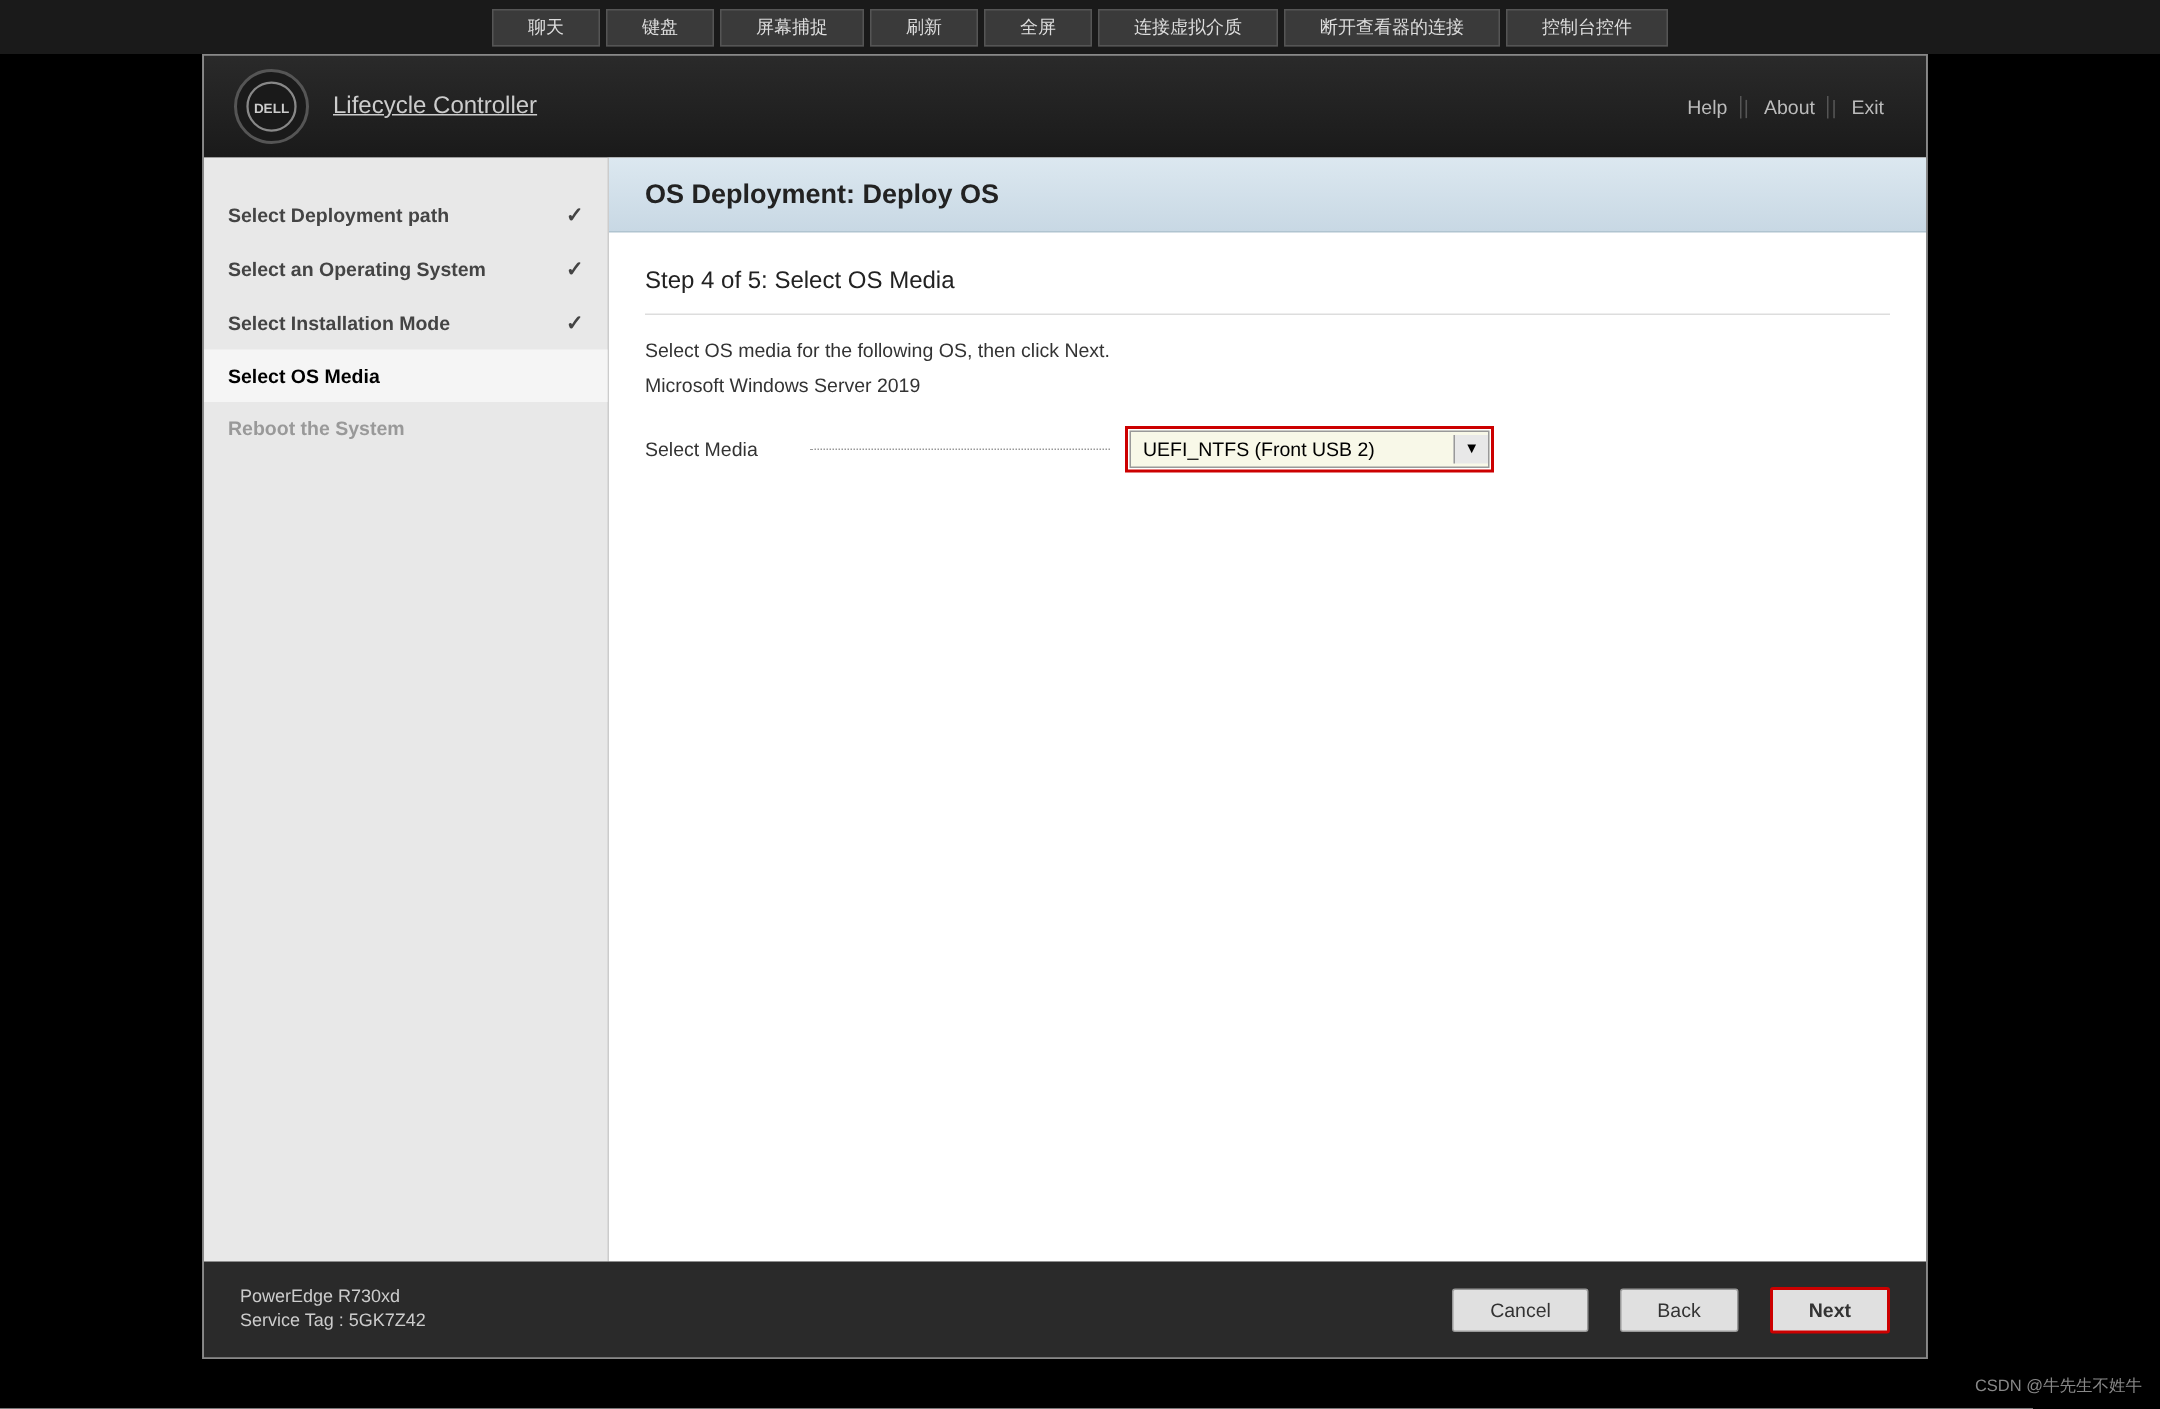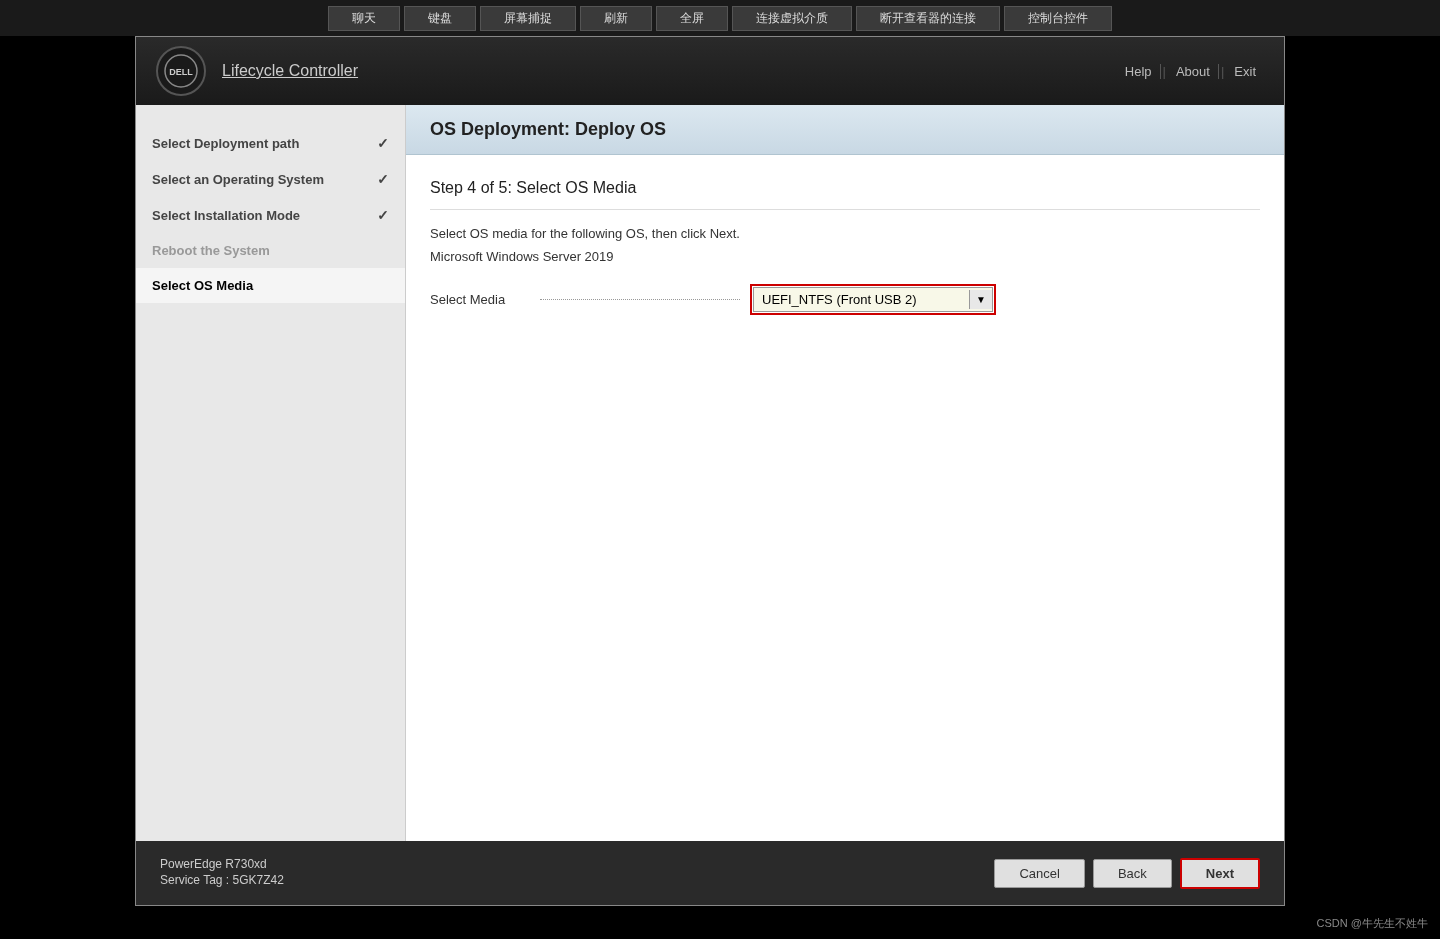--- a/index.html
+++ b/index.html
@@ -222,21 +222,21 @@
       flex-shrink: 0;
     }
     .footer-info {
       color: #ccc;
       font-size: 12px;
       flex: 1;
     }
     .footer-info div { margin-bottom: 2px; }
     .footer-buttons {
       display: flex;
-      gap: 8px;
+      gap: 21px;
       align-items: center;
     }
     .footer-btn {
       background: #e0e0e0;
       border: 1px solid #999;
       padding: 6px 24px;
       font-size: 13px;
       cursor: pointer;
       color: #333;
       border-radius: 2px;
@@ -297,25 +297,25 @@
         <span class="check-icon">✓</span>
       </div>
       <div class="sidebar-item">
         <span>Select an Operating System</span>
         <span class="check-icon">✓</span>
       </div>
       <div class="sidebar-item">
         <span>Select Installation Mode</span>
         <span class="check-icon">✓</span>
       </div>
+      <div class="sidebar-item active">
+        <span>Select OS Media</span>
+      </div>
       <div class="sidebar-item disabled">
         <span>Reboot the System</span>
-      </div>
-      <div class="sidebar-item active">
-        <span>Select OS Media</span>
       </div>
     </div>
 
     <div class="main-panel">
       <div class="panel-header">
         <div class="panel-title">OS Deployment: Deploy OS</div>
       </div>
       <div class="panel-body">
         <div class="step-title">Step 4 of 5: Select OS Media</div>
         <div class="step-description">Select OS media for the following OS, then click Next.</div>

